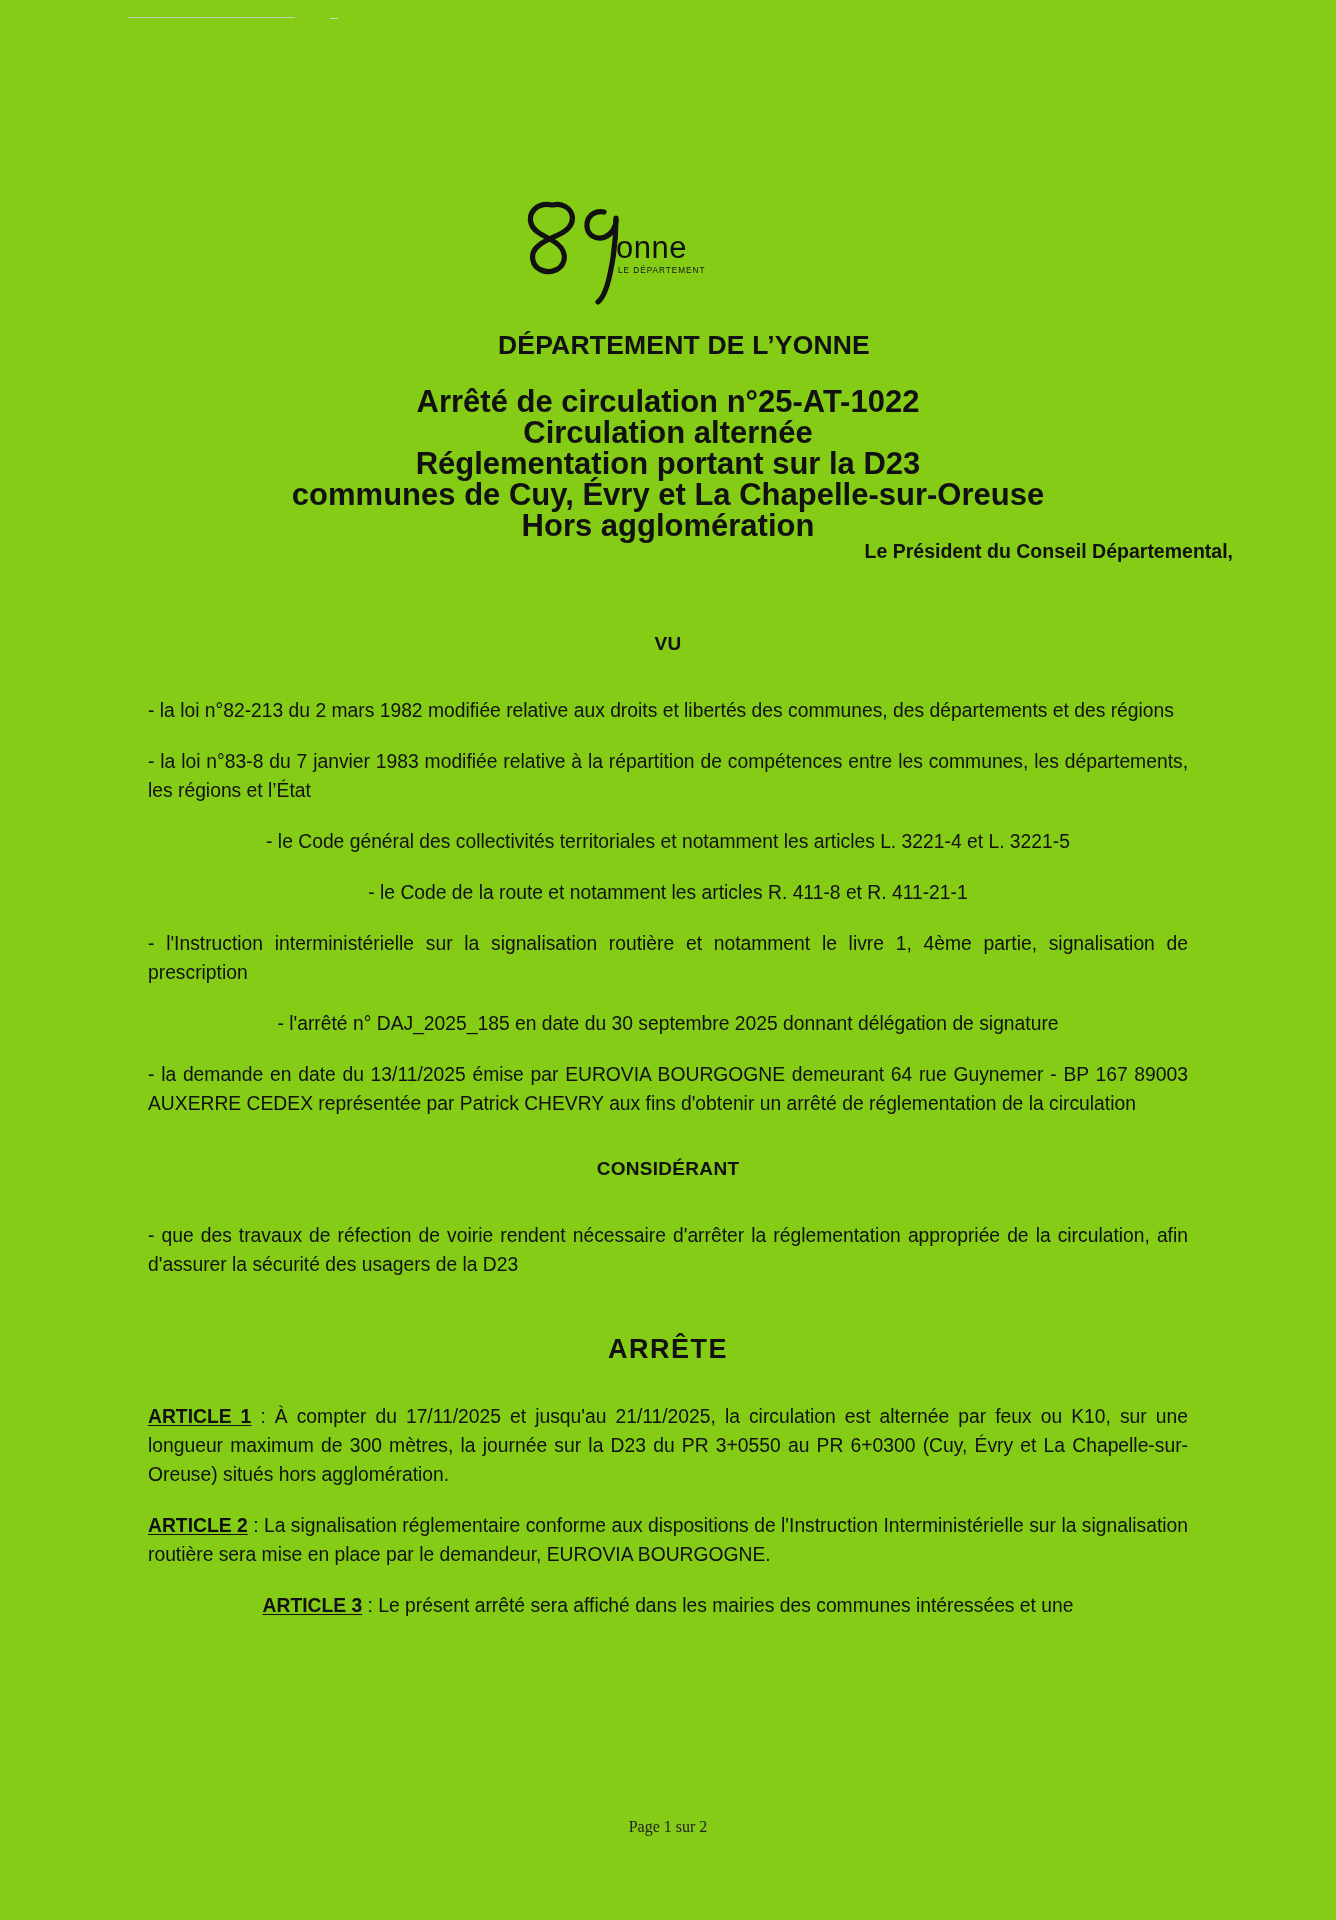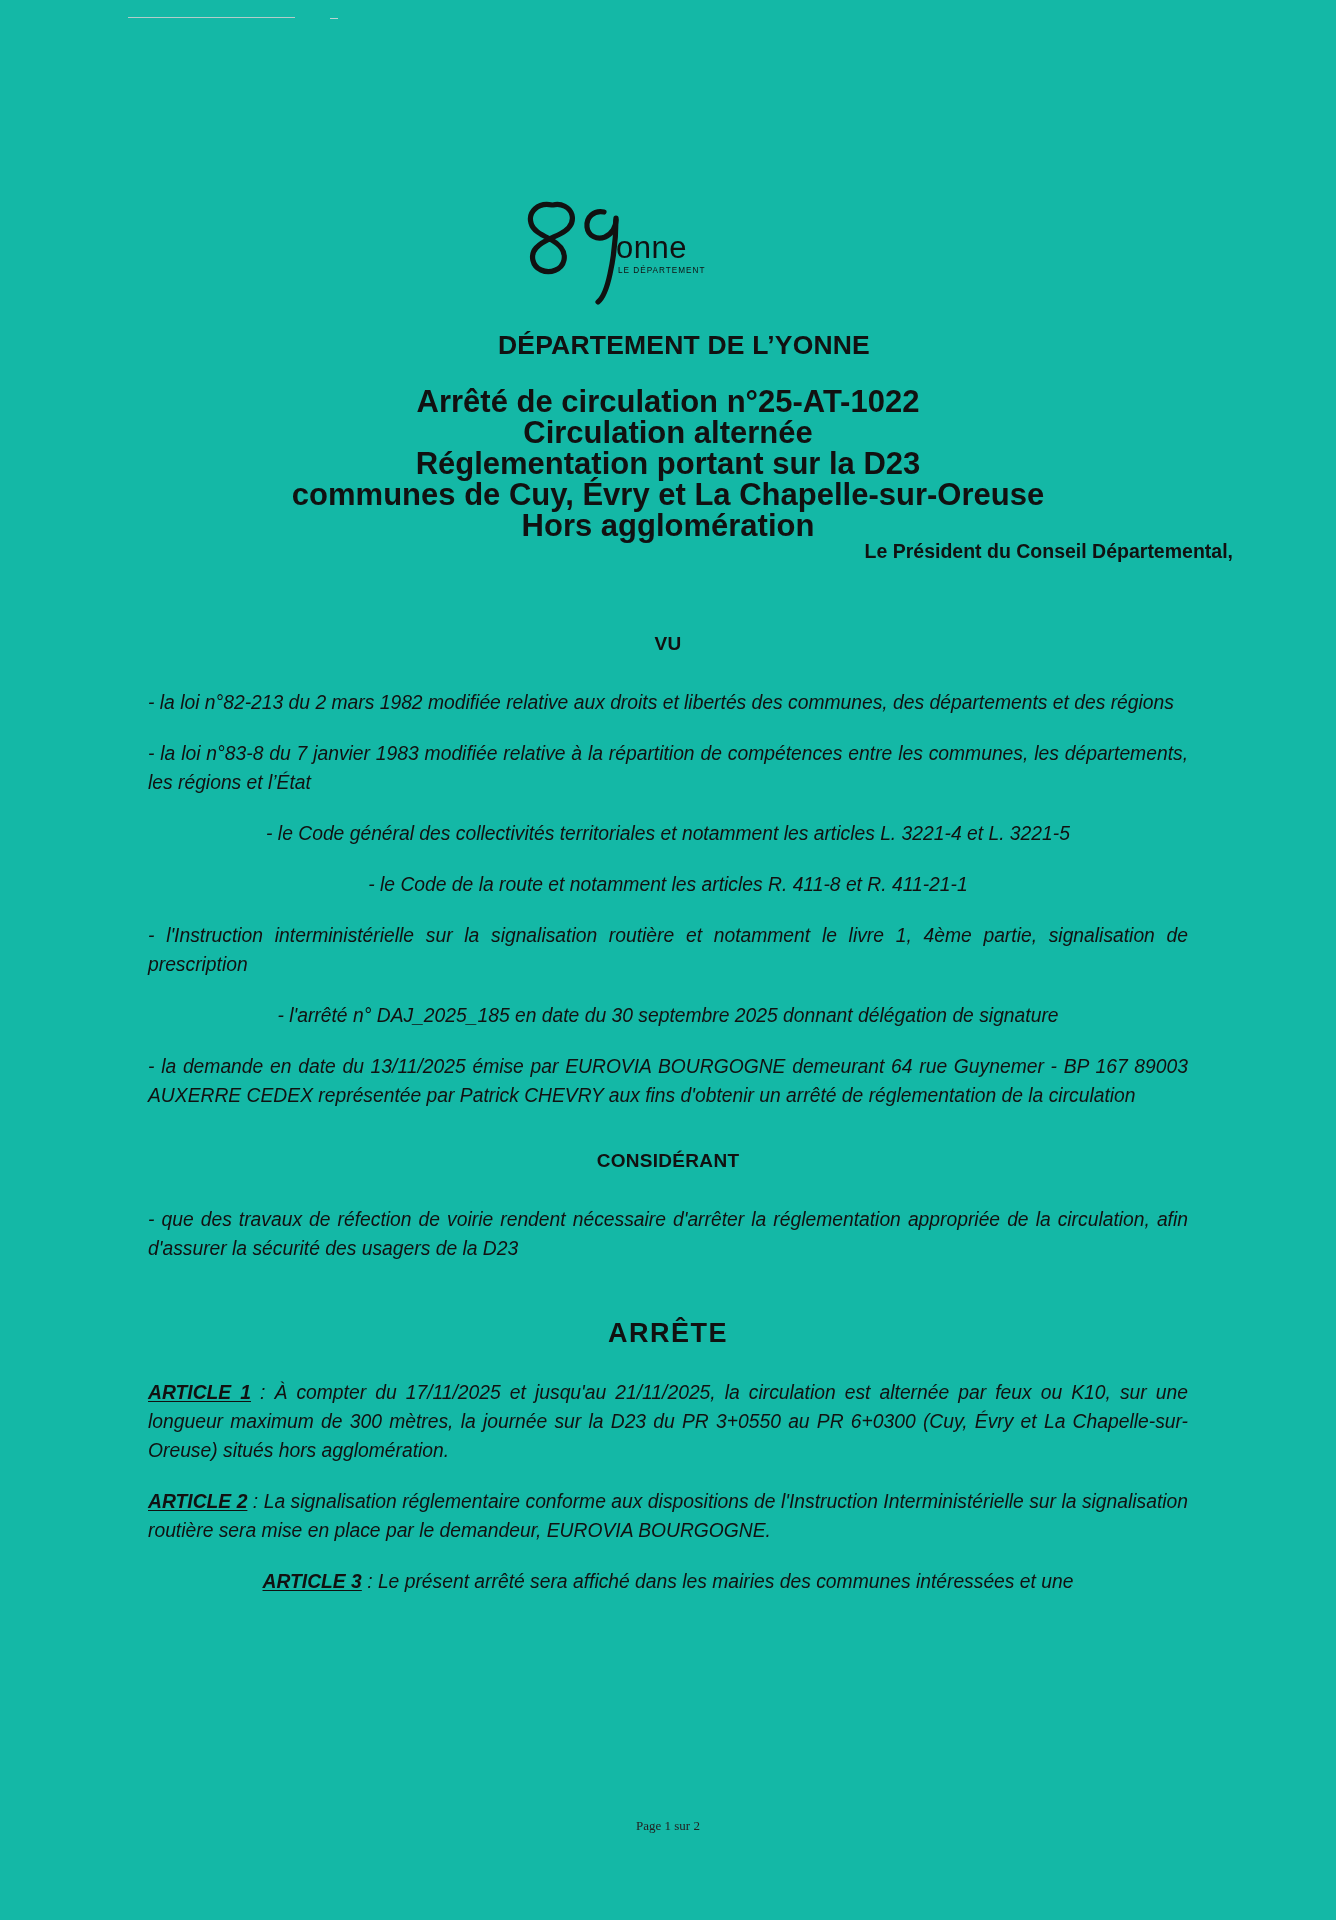--- a/index.html
+++ b/index.html
@@ -13,21 +13,21 @@
     height: 1920px;
     position: relative;
     font-family: "Liberation Sans", sans-serif;
     color: #111111;
     overflow: hidden;
   }
 
   .page {
     position: absolute;
     inset: 0;
-    background: #14b8a6;
+    background: #84cc16;
   }
 
   
   .scan-artifact {
     position: absolute;
     top: 17px;
     left: 128px;
     width: 167px;
     height: 1px;
     background: #cfcfcf;
@@ -110,24 +110,23 @@
   .body {
     position: absolute;
     top: 595px;
     left: 148px;
     width: 1040px;
     font-size: 19.3px;
     line-height: 29px;
   }
 
   .para {
-    margin: 4px 0 22px 0;
+    margin: 12px 0 22px 0;
     text-align: justify;
     text-justify: inter-word;
-    font-style: italic;
   }
   .para.last-left { text-align: center; }
 
   .spacer-sm { height: 14px; }
   .spacer-md { height: 26px; }
   .spacer-lg { height: 34px; }
 
   .art-label {
     font-weight: bold;
     text-decoration: underline;
@@ -135,21 +134,21 @@
   }
 
   
   .footer {
     position: absolute;
     top: 1818px;
     left: 0;
     width: 100%;
     text-align: center;
     font-family: "Liberation Serif", serif;
-    font-size: 13px;
+    font-size: 16px;
     color: #222;
   }
 </style>
 </head>
 <body>
 
 <div class="page">
 
   <div class="scan-artifact"></div>
   <div class="scan-artifact two"></div>

